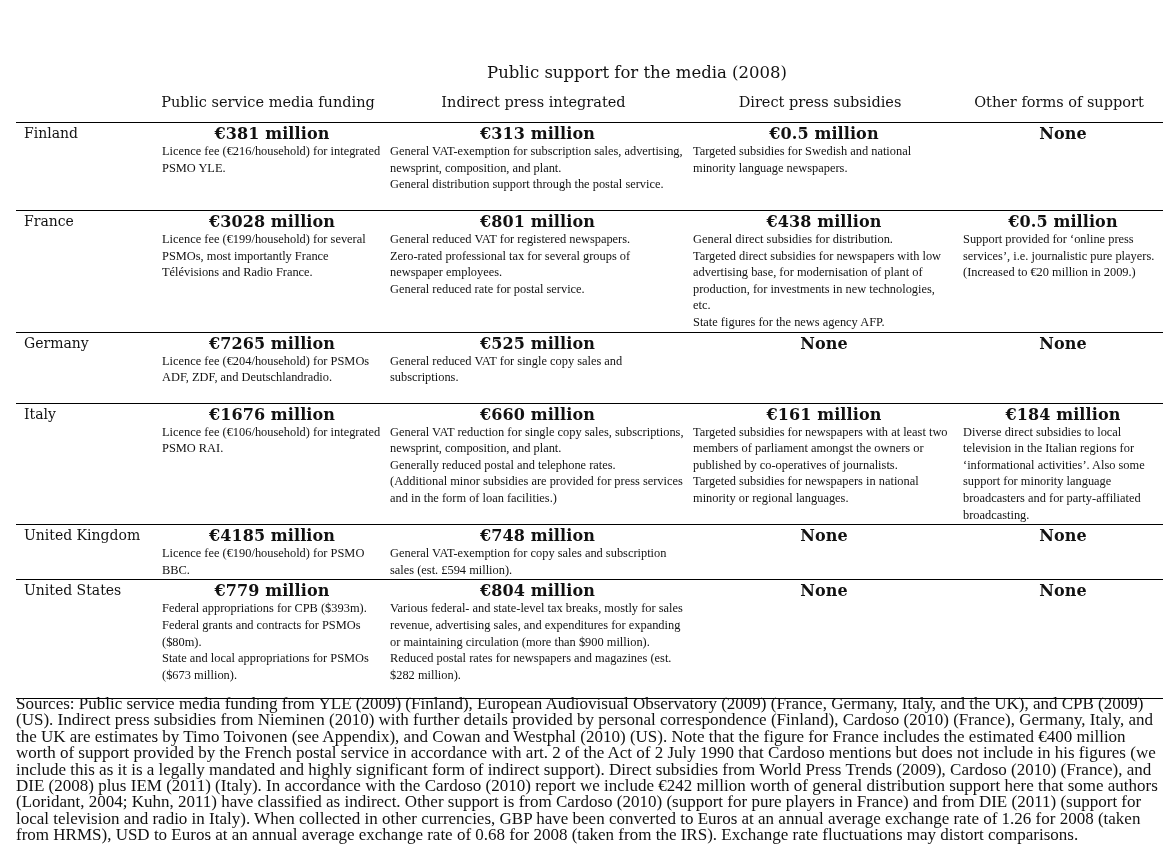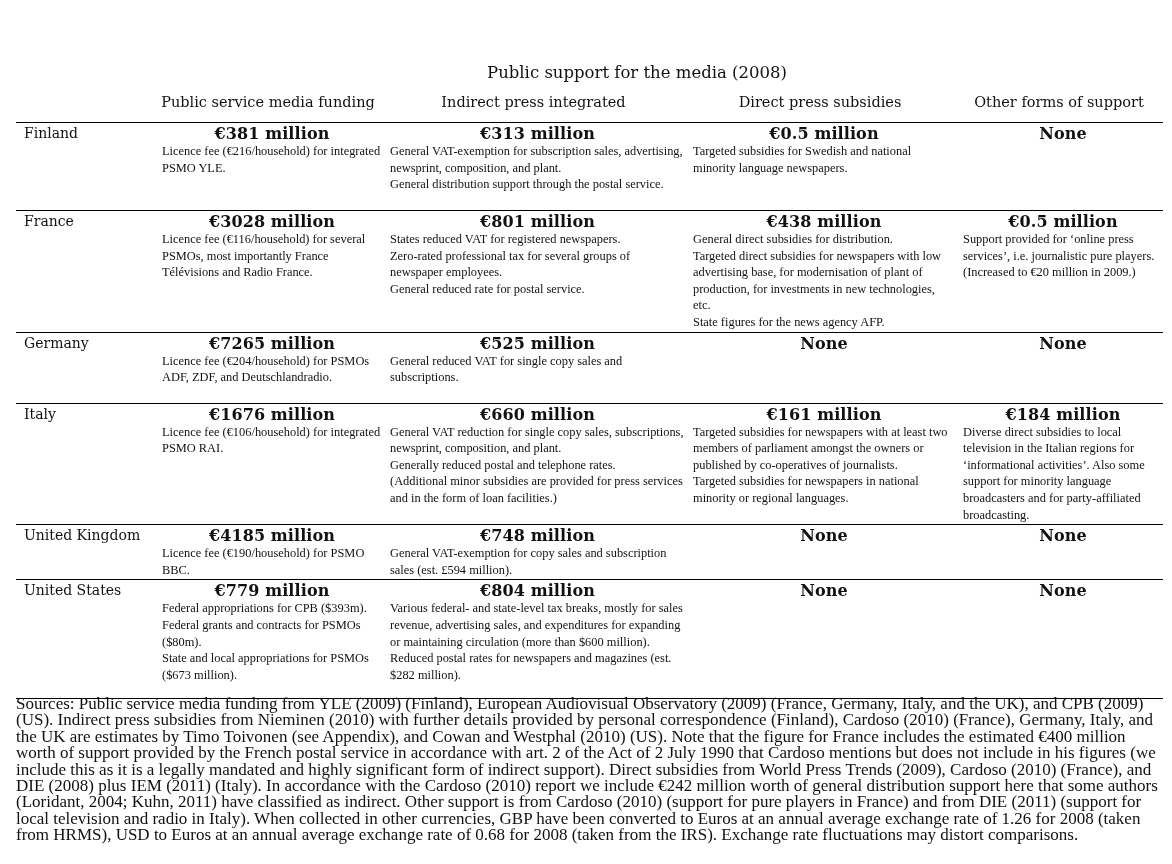--- a/index.html
+++ b/index.html
@@ -71,25 +71,25 @@
       </td>
       <td class="cell">
         <span class="amount">None</span>
       </td>
     </tr>
 
     <tr class="r-france">
       <td class="country">France</td>
       <td class="cell">
         <span class="amount">€3028 million</span>
-        <span class="line">Licence fee (€116/household) for several PSMOs, most importantly France Télévisions and Radio France.</span>
+        <span class="line">Licence fee (€199/household) for several PSMOs, most importantly France Télévisions and Radio France.</span>
       </td>
       <td class="cell">
         <span class="amount">€801 million</span>
-        <span class="line">States reduced VAT for registered newspapers.</span>
+        <span class="line">General reduced VAT for registered newspapers.</span>
         <span class="line">Zero-rated professional tax for several groups of newspaper employees.</span>
         <span class="line">General reduced rate for postal service.</span>
       </td>
       <td class="cell">
         <span class="amount">€438 million</span>
         <span class="line">General direct subsidies for distribution.</span>
         <span class="line">Targeted direct subsidies for newspapers with low advertising base, for modernisation of plant of production, for investments in new technologies, etc.</span>
         <span class="line">State figures for the news agency AFP.</span>
       </td>
       <td class="cell">
@@ -160,21 +160,21 @@
     <tr class="r-us">
       <td class="country">United States</td>
       <td class="cell">
         <span class="amount">€779 million</span>
         <span class="line">Federal appropriations for CPB ($393m).</span>
         <span class="line">Federal grants and contracts for PSMOs ($80m).</span>
         <span class="line">State and local appropriations for PSMOs ($673 million).</span>
       </td>
       <td class="cell">
         <span class="amount">€804 million</span>
-        <span class="line">Various federal- and state-level tax breaks, mostly for sales revenue, advertising sales, and expenditures for expanding or maintaining circulation (more than $600 million).</span>
+        <span class="line">Various federal- and state-level tax breaks, mostly for sales revenue, advertising sales, and expenditures for expanding or maintaining circulation (more than $900 million).</span>
         <span class="line">Reduced postal rates for newspapers and magazines (est. $282 million).</span>
       </td>
       <td class="cell">
         <span class="amount">None</span>
       </td>
       <td class="cell">
         <span class="amount">None</span>
       </td>
     </tr>
   </tbody>

